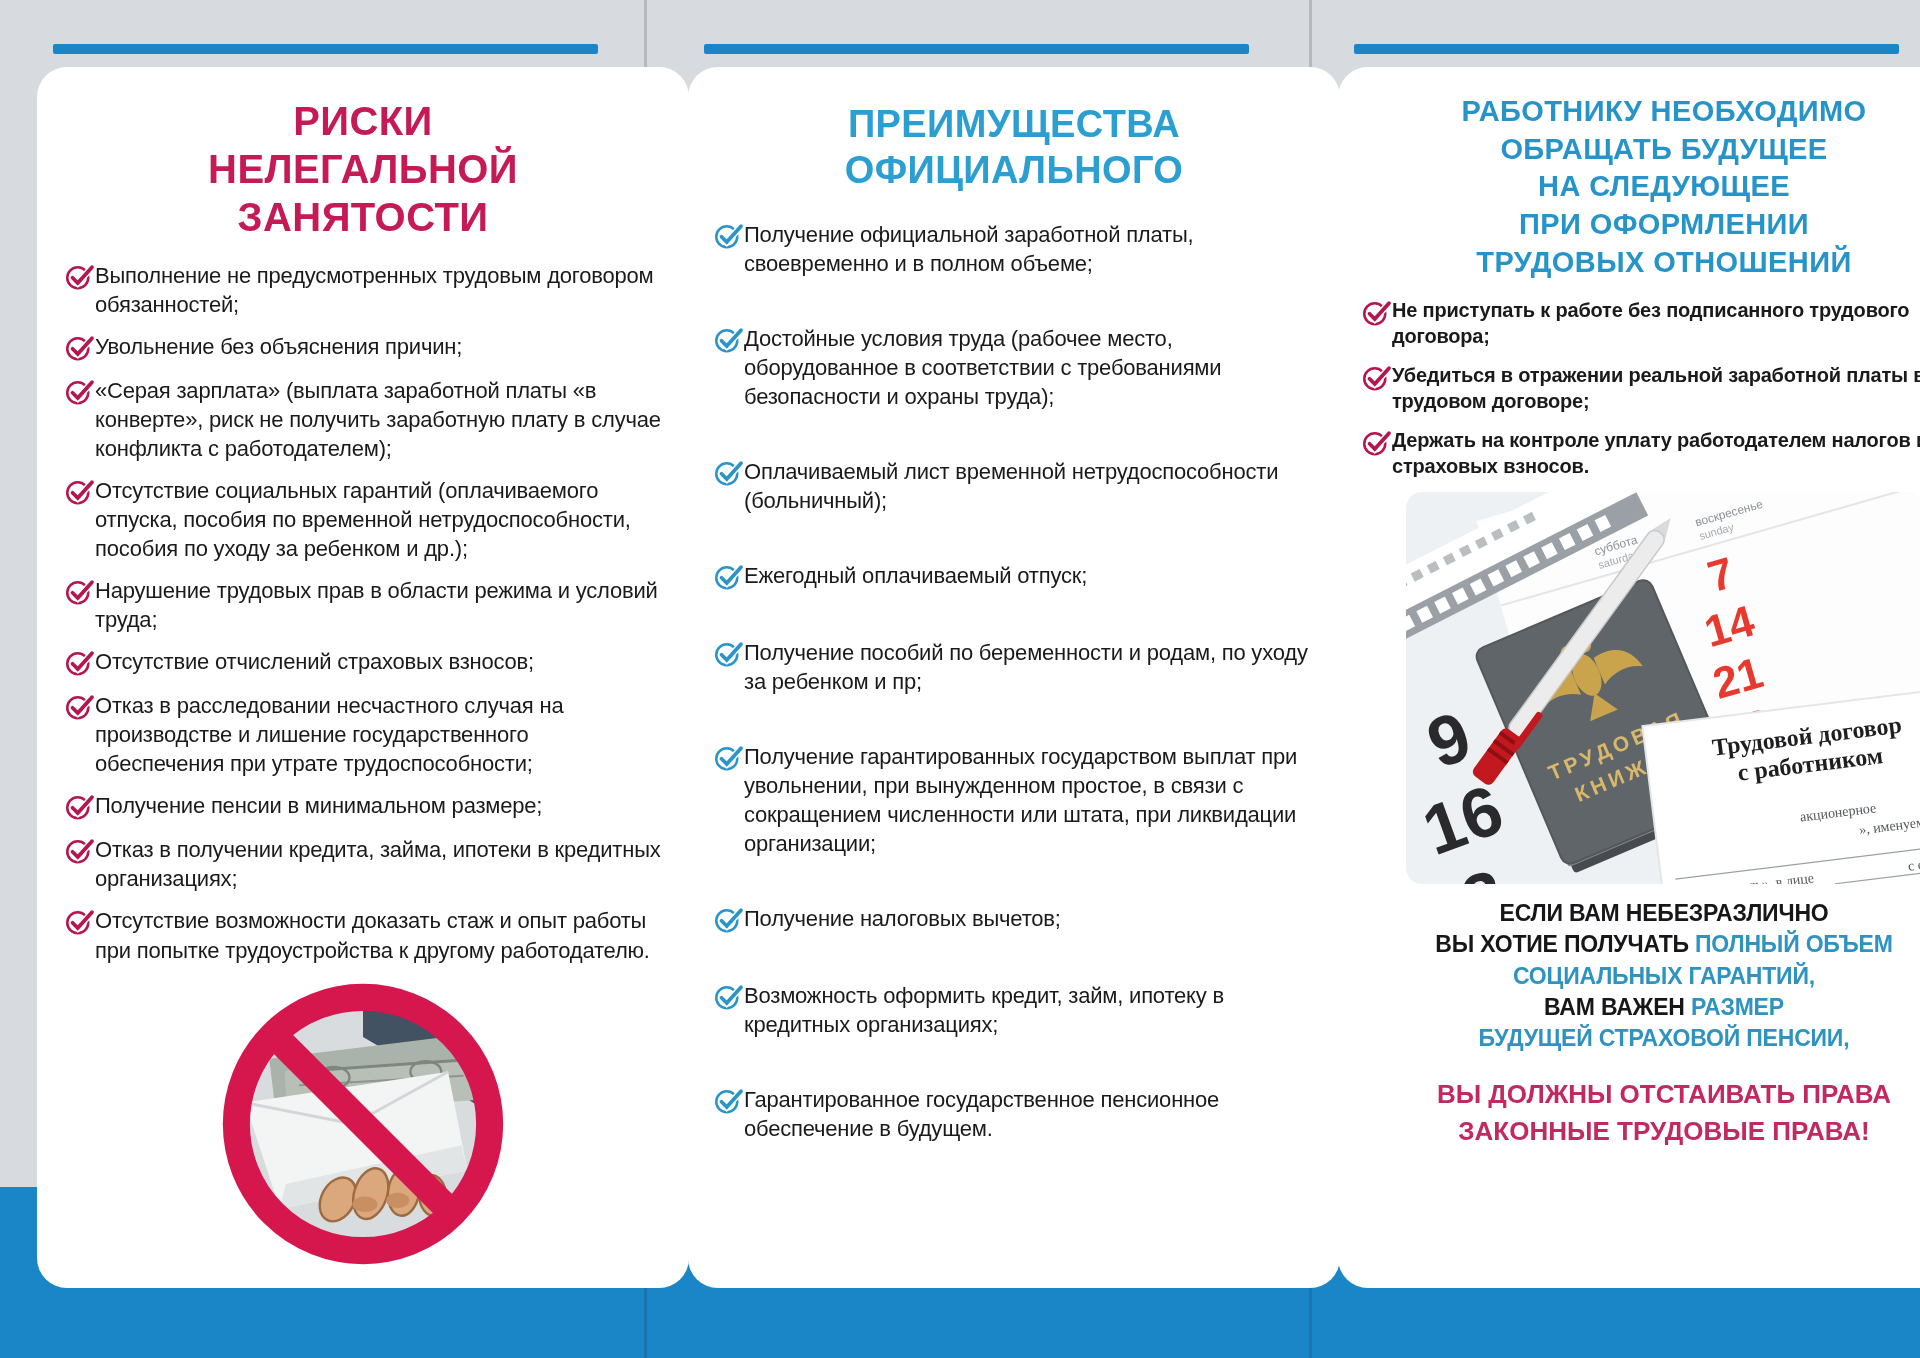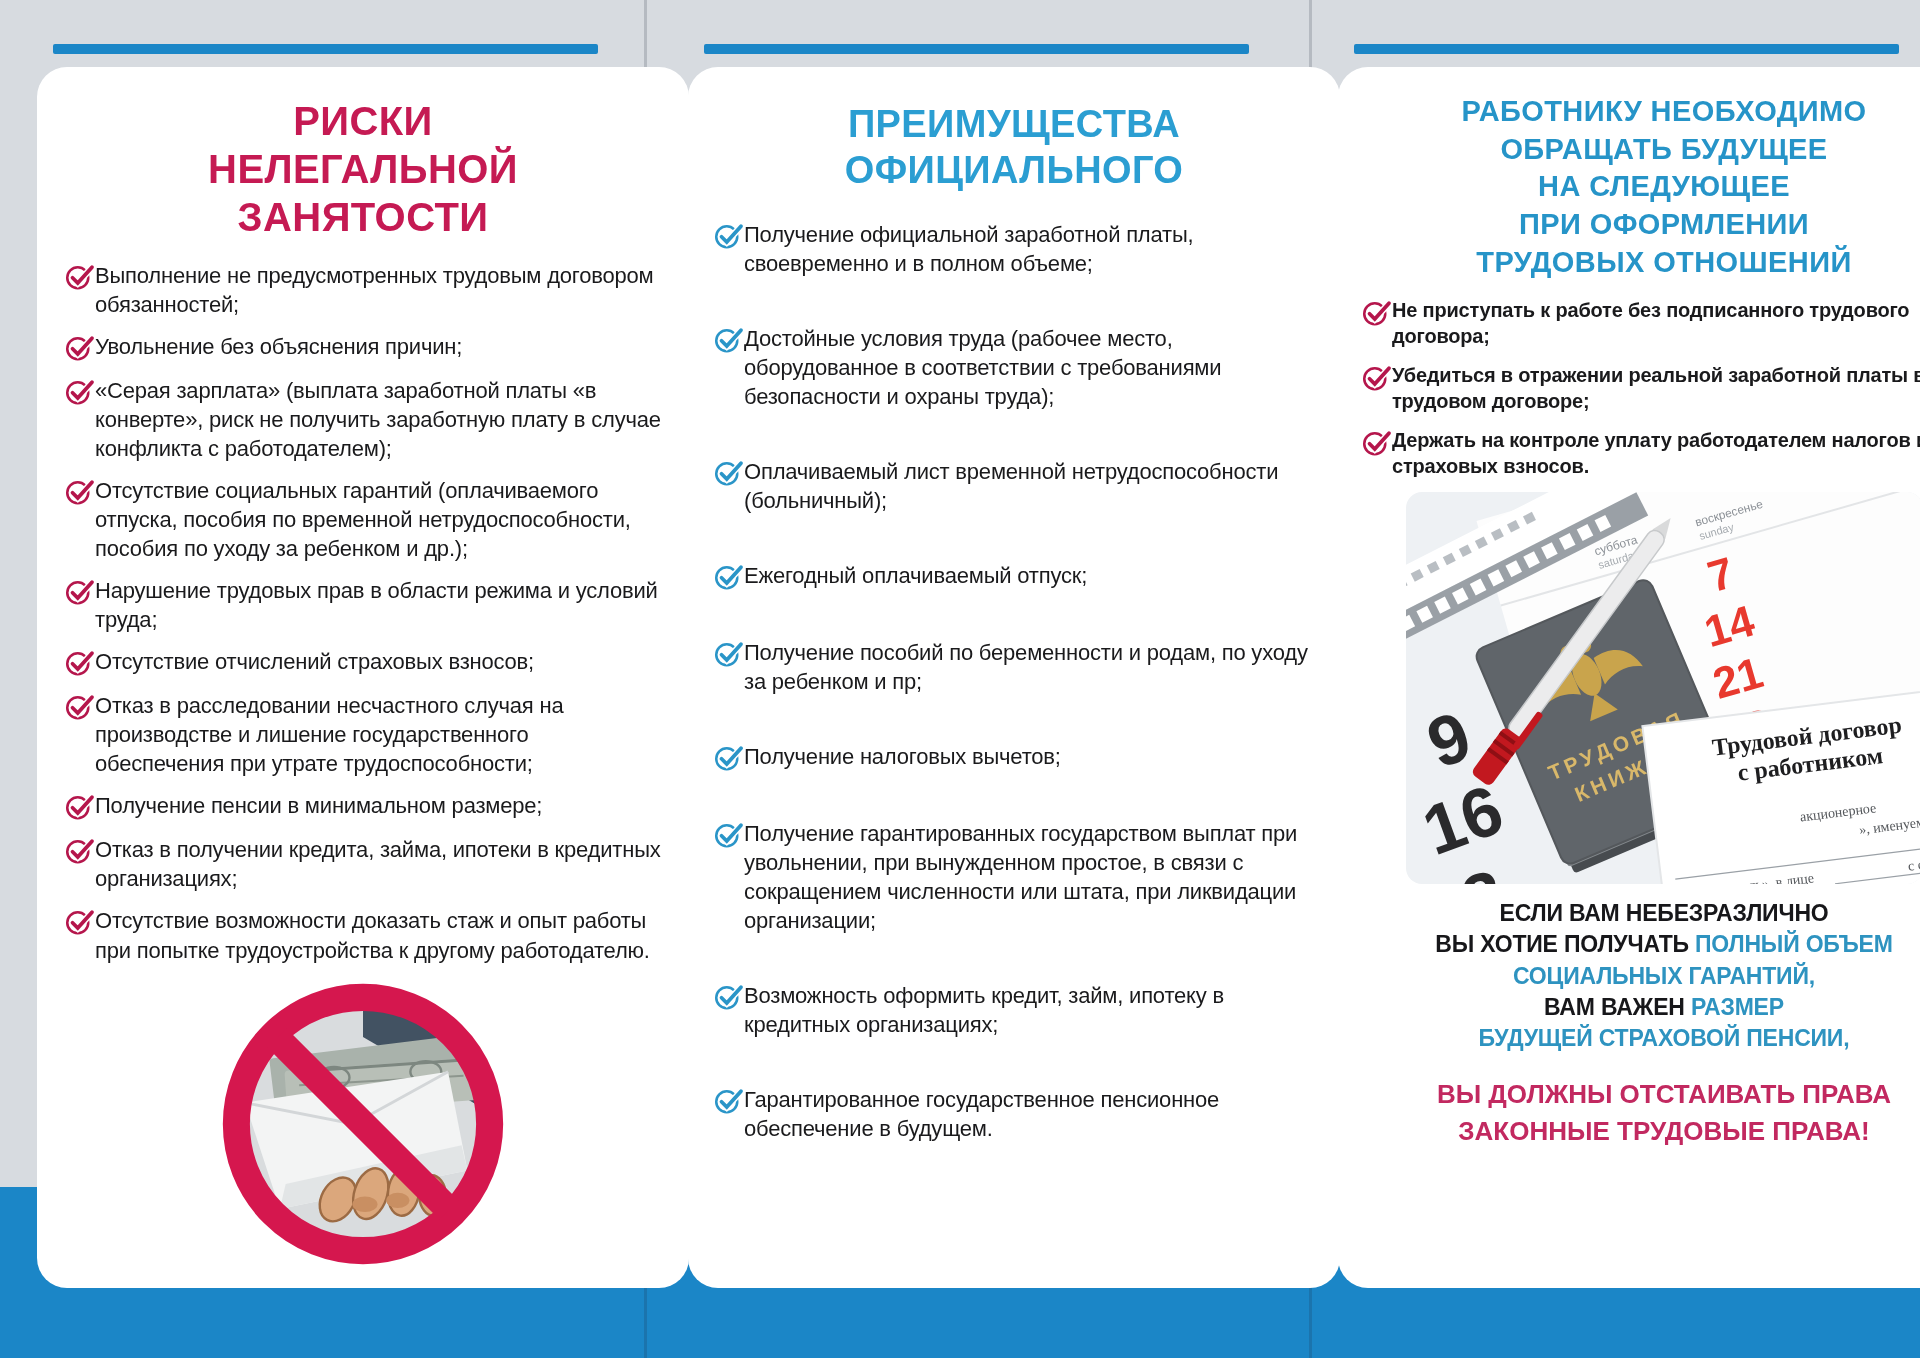--- a/index.html
+++ b/index.html
@@ -222,29 +222,29 @@
           <path d="M10 21 l7 7 L36 7" fill="none" stroke="currentColor" stroke-width="5" stroke-linecap="round"></path>
         </svg>
       <div class="item-text">Получение пособий по беременности и родам, по уходу за ребенком и пр;</div>
     </div>
     <div class="item">
       <svg class="chk chk-blue" viewBox="0 0 40 40">
           <circle cx="17" cy="21" r="14" fill="none" stroke="currentColor" stroke-width="3.4"></circle>
           <path d="M10 21 l7 7 L36 7" fill="none" stroke="#ffffff" stroke-width="9" stroke-linecap="round"></path>
           <path d="M10 21 l7 7 L36 7" fill="none" stroke="currentColor" stroke-width="5" stroke-linecap="round"></path>
         </svg>
+      <div class="item-text">Получение гарантированных государством выплат при увольнении, при вынужденном простое, в связи с сокращением численности или штата, при ликвидации организации;</div>
+    </div>
+    <div class="item">
+      <svg class="chk chk-blue" viewBox="0 0 40 40">
+          <circle cx="17" cy="21" r="14" fill="none" stroke="currentColor" stroke-width="3.4"></circle>
+          <path d="M10 21 l7 7 L36 7" fill="none" stroke="#ffffff" stroke-width="9" stroke-linecap="round"></path>
+          <path d="M10 21 l7 7 L36 7" fill="none" stroke="currentColor" stroke-width="5" stroke-linecap="round"></path>
+        </svg>
       <div class="item-text">Получение налоговых вычетов;</div>
-    </div>
-    <div class="item">
-      <svg class="chk chk-blue" viewBox="0 0 40 40">
-          <circle cx="17" cy="21" r="14" fill="none" stroke="currentColor" stroke-width="3.4"></circle>
-          <path d="M10 21 l7 7 L36 7" fill="none" stroke="#ffffff" stroke-width="9" stroke-linecap="round"></path>
-          <path d="M10 21 l7 7 L36 7" fill="none" stroke="currentColor" stroke-width="5" stroke-linecap="round"></path>
-        </svg>
-      <div class="item-text">Получение гарантированных государством выплат при увольнении, при вынужденном простое, в связи с сокращением численности или штата, при ликвидации организации;</div>
     </div>
     <div class="item">
       <svg class="chk chk-blue" viewBox="0 0 40 40">
           <circle cx="17" cy="21" r="14" fill="none" stroke="currentColor" stroke-width="3.4"></circle>
           <path d="M10 21 l7 7 L36 7" fill="none" stroke="#ffffff" stroke-width="9" stroke-linecap="round"></path>
           <path d="M10 21 l7 7 L36 7" fill="none" stroke="currentColor" stroke-width="5" stroke-linecap="round"></path>
         </svg>
       <div class="item-text">Возможность оформить кредит, займ, ипотеку в кредитных организациях;</div>
     </div>
     <div class="item">

